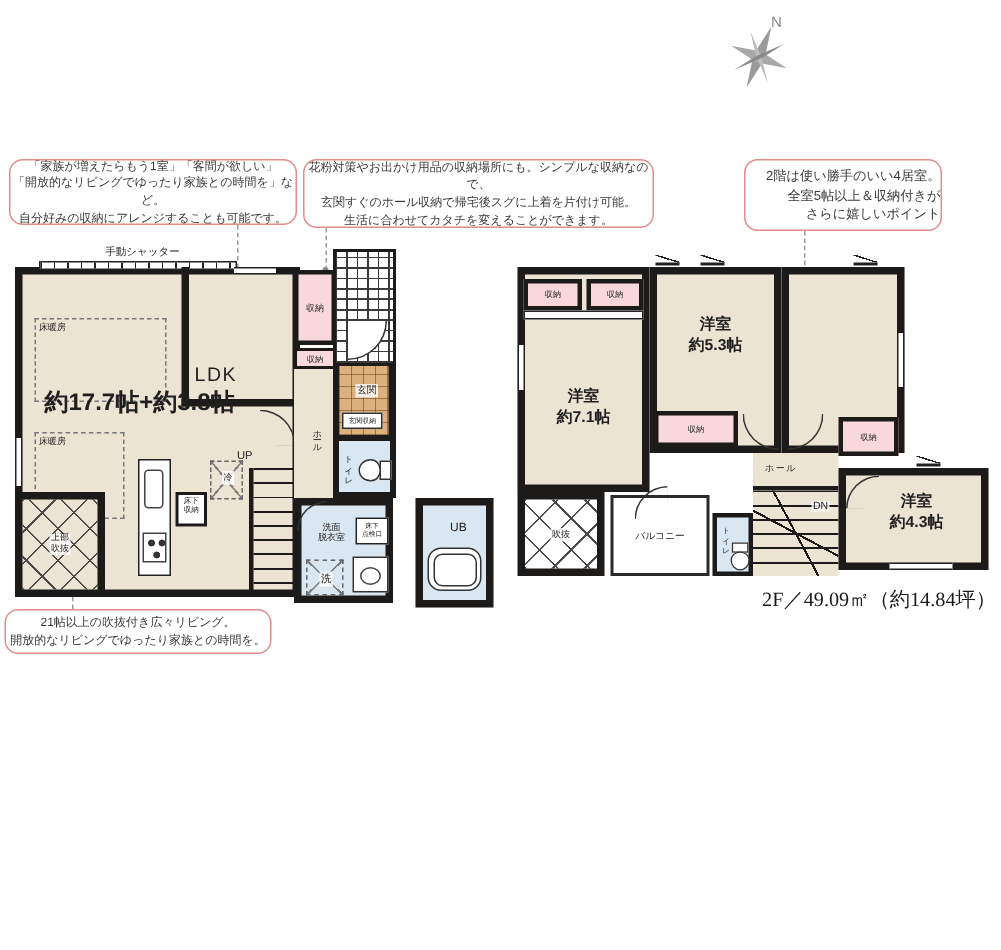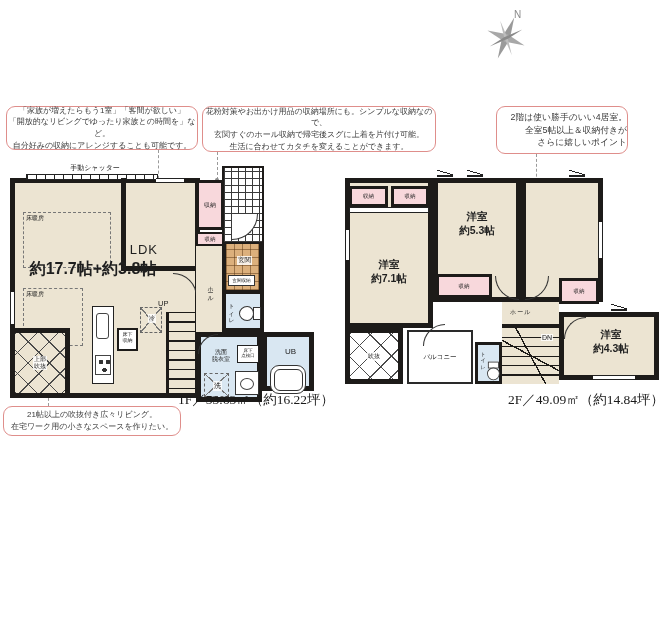--- a/index.html
+++ b/index.html
@@ -91,21 +91,21 @@
     <span>玄関すぐのホール収納で帰宅後スグに上着を片付け可能。</span>
     <span>生活に合わせてカタチを変えることができます。</span>
   </div>
   <div class="abs callout" style="left:496px;top:106px;width:132px;height:48px;font-size:8.8px;align-items:flex-end;">
     <span>2階は使い勝手のいい4居室。</span>
     <span>全室5帖以上＆収納付きが</span>
     <span>さらに嬉しいポイント</span>
   </div>
   <div class="abs callout" style="left:3px;top:406px;width:178px;height:30px;font-size:8px;">
     <span>21帖以上の吹抜付き広々リビング。</span>
-    <span>在宅ワーク用の小さなスペースを作りたい。</span>
+    <span>開放的なリビングでゆったり家族との時間を。</span>
   </div>
 
   <div class="abs leader" style="left:158px;top:150px;height:70px;"></div>
   <div class="abs dot" style="left:156px;top:219px;"></div>
   <div class="abs leader" style="left:217px;top:152px;height:28px;"></div>
   <div class="abs dot" style="left:215px;top:178px;"></div>
   <div class="abs leader" style="left:536px;top:154px;height:62px;"></div>
   <div class="abs dot" style="left:534px;top:214px;"></div>
   <div class="abs leader" style="left:48px;top:352px;height:54px;"></div>
 
@@ -193,27 +193,26 @@
         <span>床下</span>
         <span>点検口</span>
       </div>
       <div class="abs sink" style="left:34px;top:34px;width:24px;height:24px;"></div>
       <div class="abs xbox" style="left:3px;top:36px;width:25px;height:24px;">
         <div class="abs chip" style="left:8px;top:7px;font-size:7px;">洗</div>
       </div>
     </div>
     <div class="abs arc-tl" style="left:188px;top:168px;width:20px;height:20px;"></div>
 
-    <div class="abs wet" style="left:252px;top:166px;width:52px;height:59px;border-width:5px;text-align:right;">
+    <div class="abs wet" style="left:267px;top:166px;width:52px;height:73px;border-width:5px;text-align:right;">
       <div class="abs" style="left:18px;top:10px;font-size:8px;">UB</div>
       <div class="abs tub" style="left:3px;top:28px;width:36px;height:29px;"></div>
     </div>
   </div>
 
-  <div class="abs serif" style="left:178px;top:391px;font-size:13.5px;color:#1a1a1a;">1F／53.63㎡（約16.22坪）</div>
 
   <div class="abs" style="left:345px;top:166px;width:318px;height:242px;">
 
     <div class="abs room" style="left:0;top:12px;width:88px;height:150px;"></div>
     <div class="abs rlabel" style="left:6px;top:92px;width:76px;font-size:10.5px;">
       <span>洋室</span>
       <span>約7.1帖</span>
     </div>
     <div class="abs closet" style="left:4px;top:20px;width:39px;height:21px;">
       <span>収納</span>

